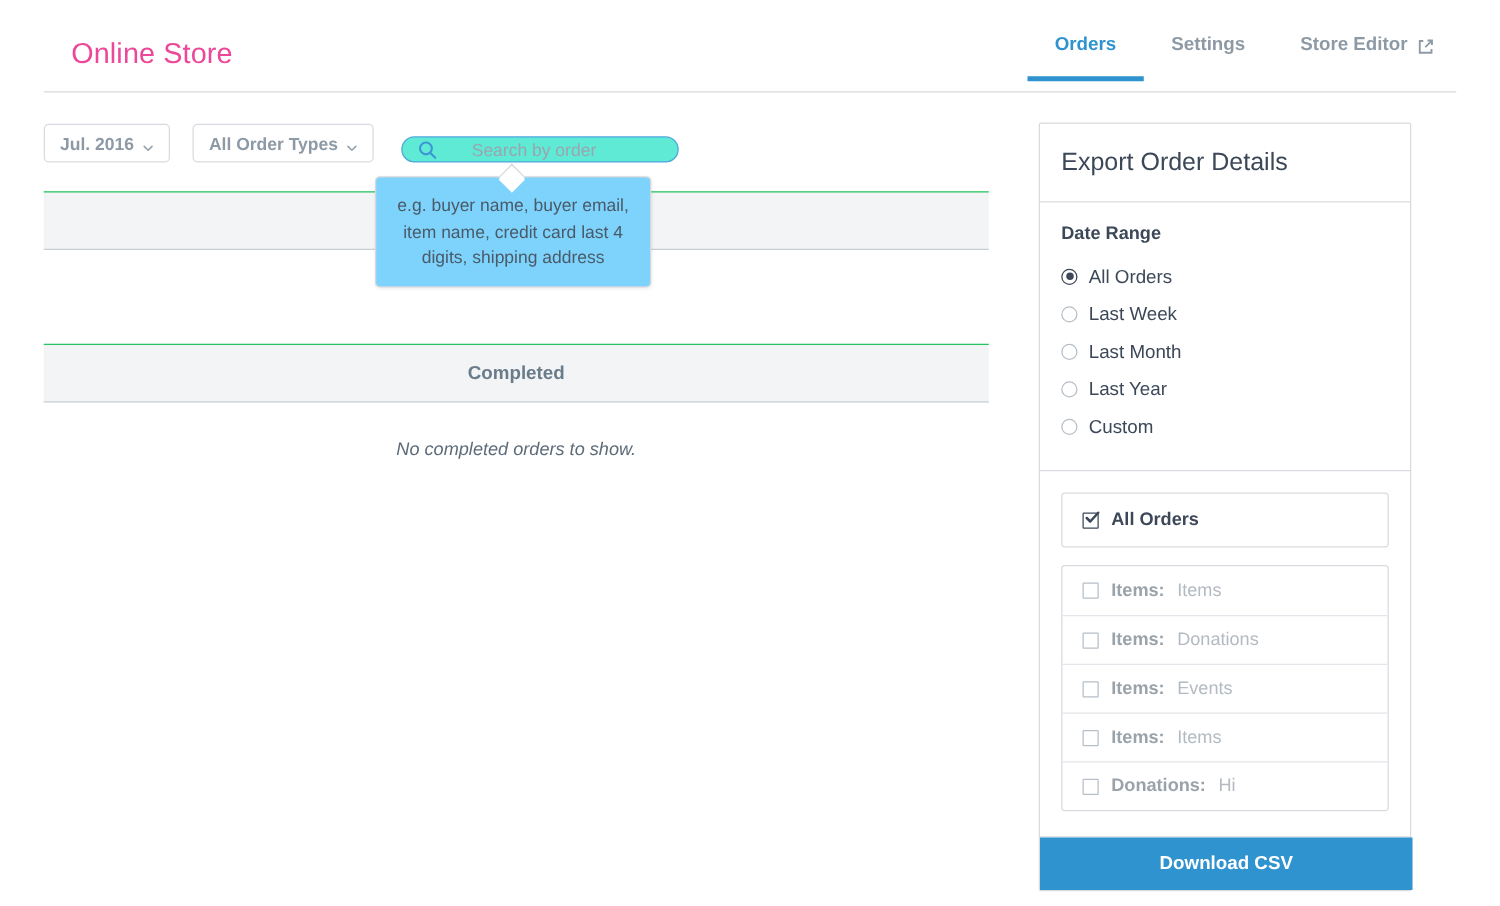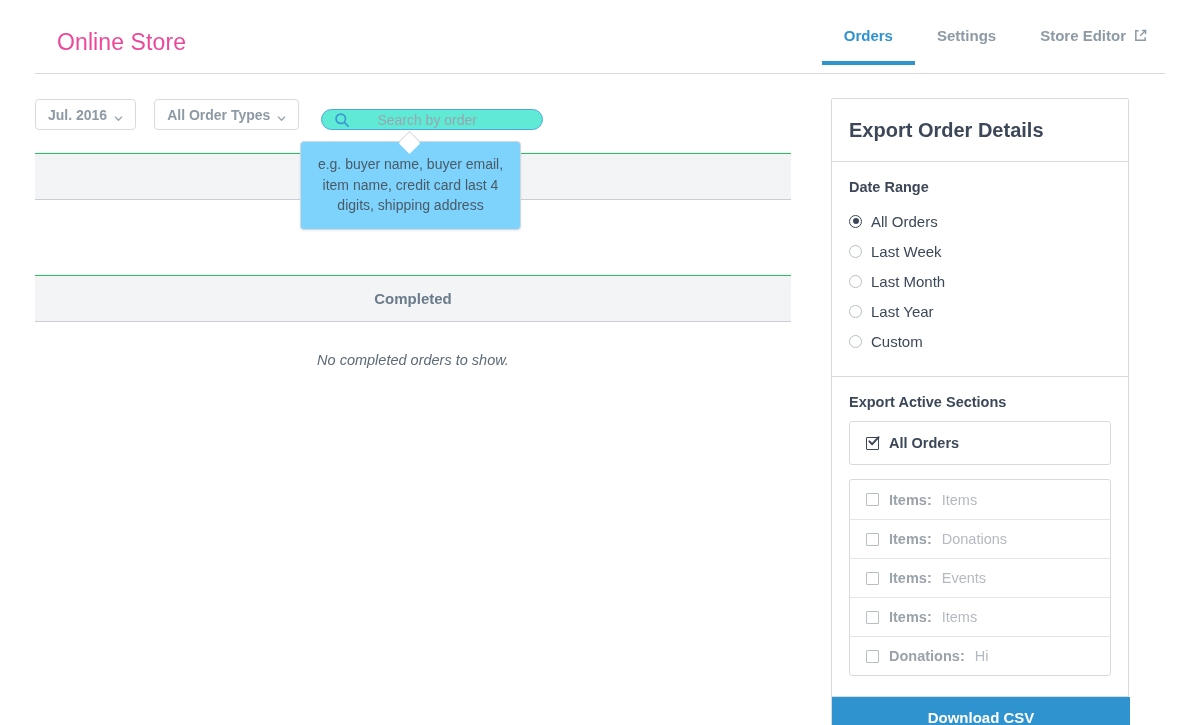--- a/index.html
+++ b/index.html
@@ -21,21 +21,21 @@
     background: #d6dade;
   }
   .store-title {
     position: absolute; left: 57px; top: 29px;
     font-size: 23px; font-weight: 400; color: #ec4899; letter-spacing: 0.1px;
   }
   .nav { position: absolute; right: 30px; top: 27px; display: flex; align-items: flex-start; gap: 0; }
   .nav-item {
     position: relative; font-size: 15px; font-weight: 700; color: #8d9aa5;
     padding: 0 22px 21px 22px; cursor: pointer; white-space: nowrap;
-    display: flex; align-items: flex-start; gap: 7px;
+    display: flex; align-items: flex-end; gap: 7px;
   }
   .nav-item.active { color: #2e93ce; }
   .nav-item.active::after {
     content: ""; position: absolute; left: 0; right: 0; bottom: 0;
     height: 4px; background: #2e93ce;
   }
   .ext-icon { display: inline-block; width: 15px; height: 15px; position: relative; top: 1px; }
 
   
   .filters { position: absolute; left: 35px; top: 99px; display: flex; align-items: flex-end; gap: 0; }
@@ -89,21 +89,21 @@
   }
   .section-body.empty-tall { height: 75px; }
 
   
   .panel {
     position: absolute; left: 831px; top: 98px; width: 298px;
     border: 1px solid #d7dbdf; background: #fff; border-radius: 2px;
   }
   .panel-head {
     padding: 20px 17px 19px 17px; border-bottom: 1px solid #d7dbdf;
-    font-size: 20px; font-weight: 700; color: #3c4858;
+    font-size: 20px; font-weight: 400; color: #3c4858;
   }
   .panel-sec { padding: 17px 17px 20px 17px; border-bottom: 1px solid #d7dbdf; }
   .panel-label { font-size: 14.5px; font-weight: 700; color: #3c4858; margin-bottom: 11px; }
 
   .radio-row { display: flex; align-items: center; gap: 9px; height: 30px; cursor: pointer; }
   .radio {
     width: 13px; height: 13px; border-radius: 50%; border: 1px solid #b6bfc7;
     background: #fff; flex: 0 0 auto; position: relative;
   }
   .radio.checked { border-color: #3c4858; }
@@ -240,21 +240,20 @@
         <span class="radio"></span>
         <span class="radio-label">Last Year</span>
       </div>
       <div class="radio-row">
         <span class="radio"></span>
         <span class="radio-label">Custom</span>
       </div>
     </div>
 
     <div class="panel-sec">
-      <div class="panel-label">Export Active Sections</div>
 
       <div class="sec-box first">
         <div class="sec-row active">
           <span class="cb on">
             <span class="cb-mark">
               <svg viewBox="0 0 16 16" width="16" height="16" fill="none" stroke="#3c4858" stroke-width="2" stroke-linecap="round" stroke-linejoin="round">
                   <path d="M3.4 8.4 6.2 11.2 12.6 4.2"></path>
                 </svg>
             </span>
           </span>

